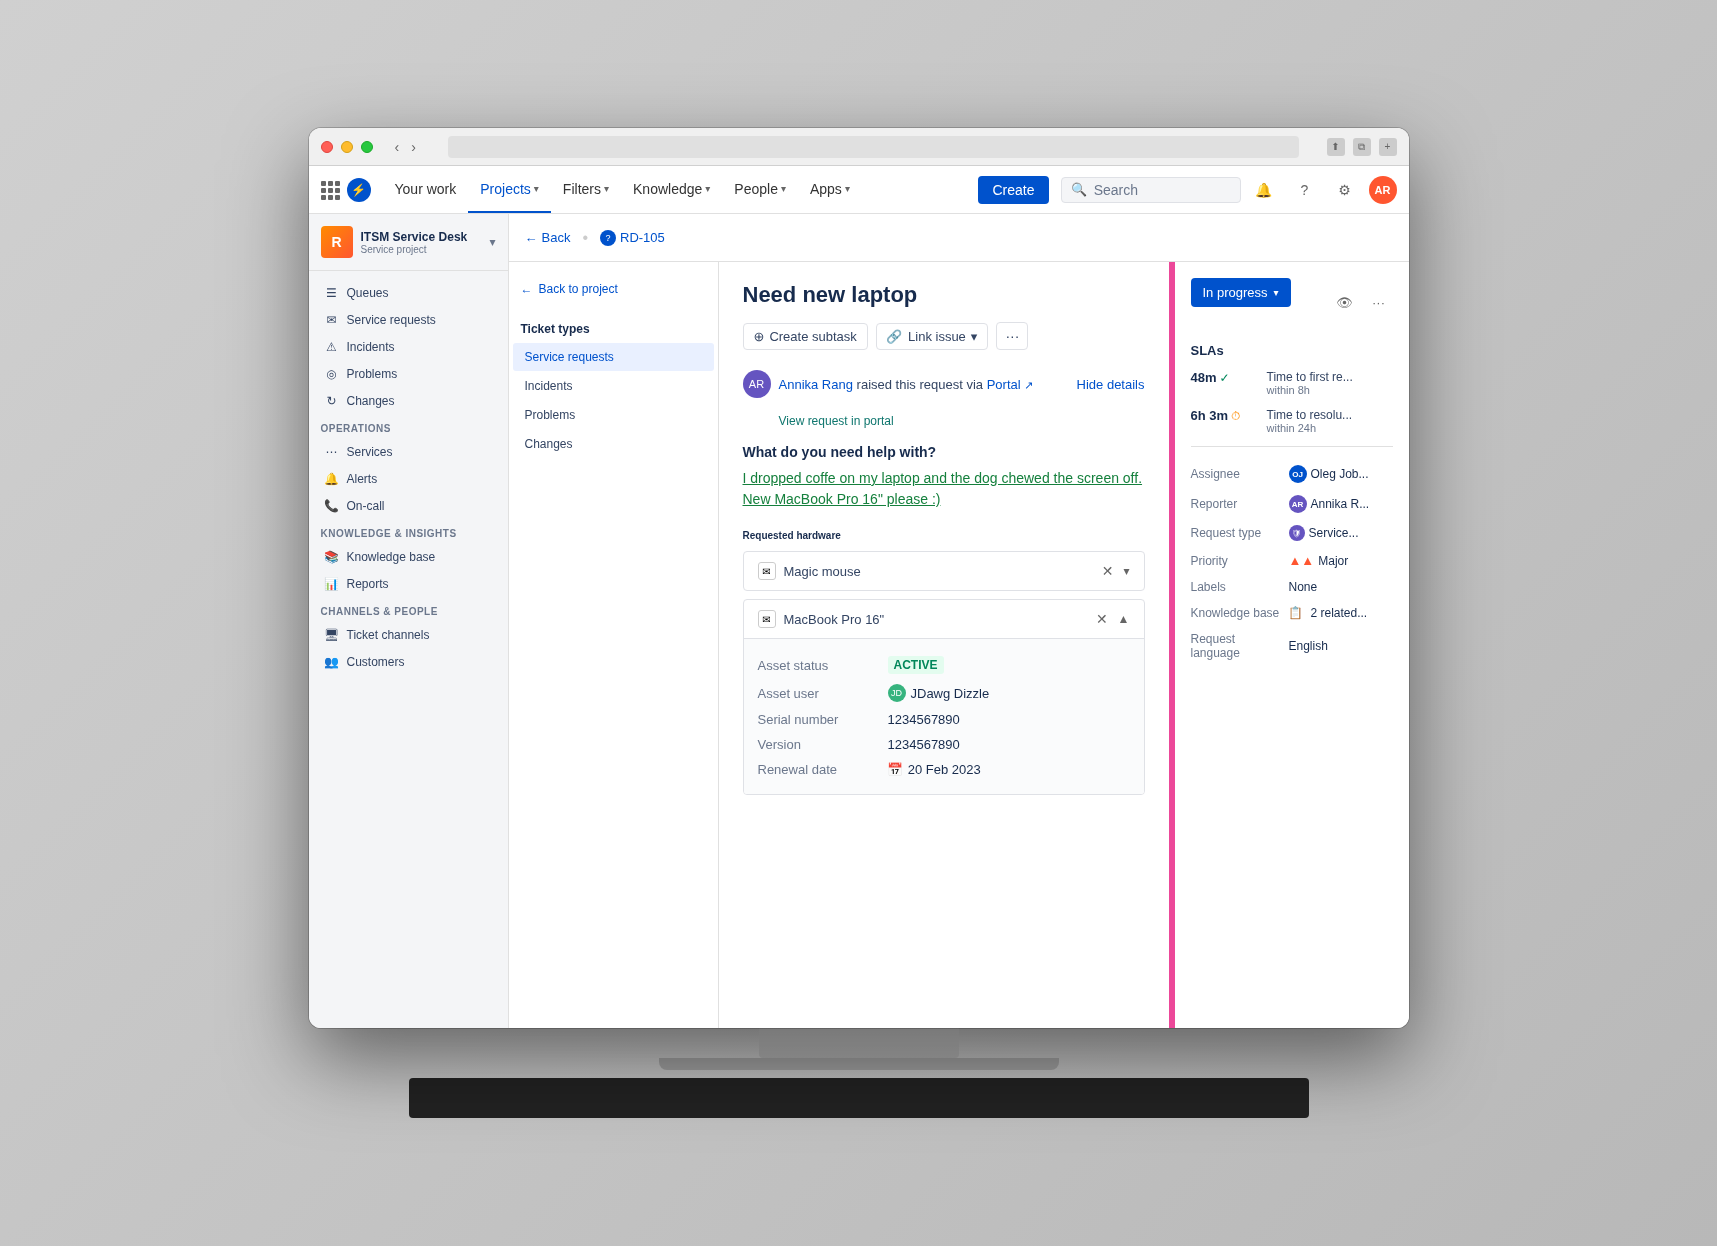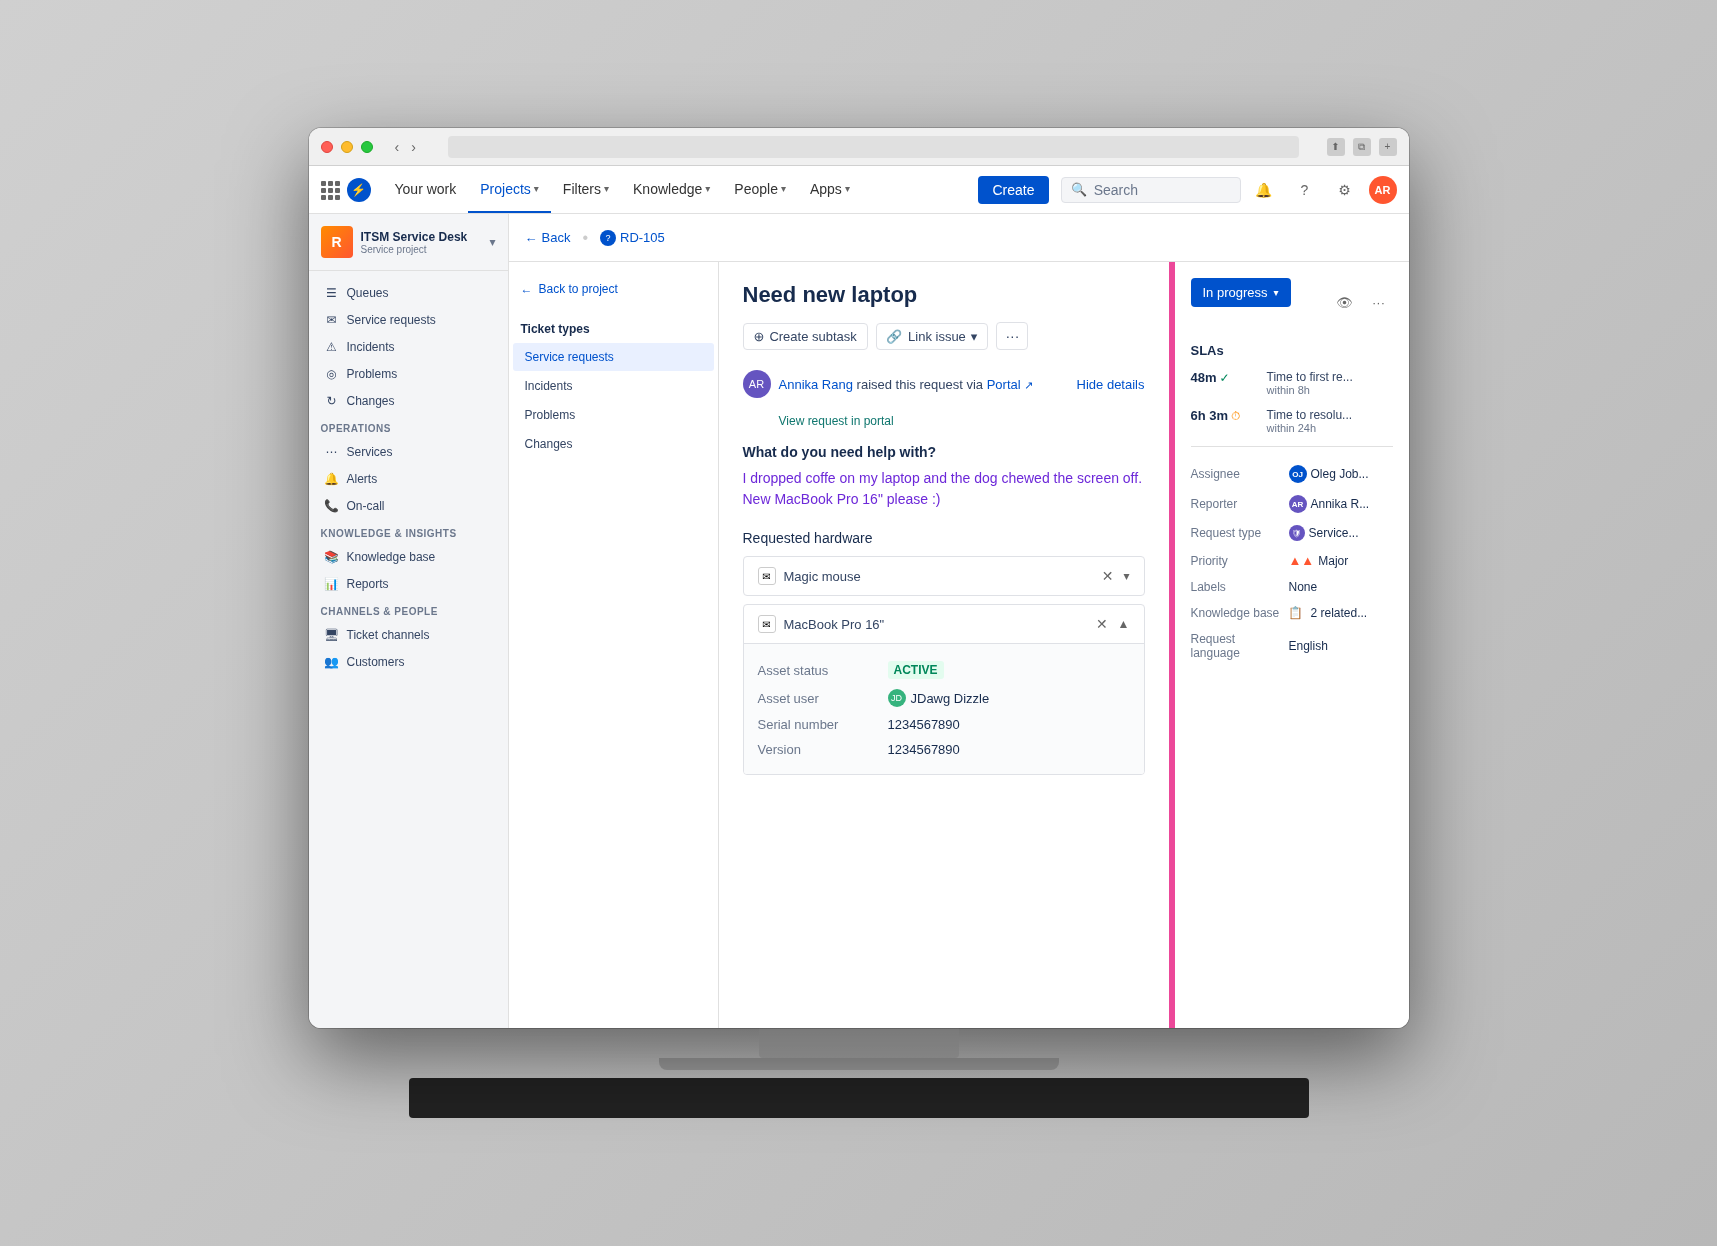--- a/index.html
+++ b/index.html
@@ -374,27 +374,28 @@
     .view-portal-link {
       font-size: 12px; color: #0f766e;
       cursor: pointer; margin-left: 36px; margin-bottom: 16px; display: block;
     }
 
     .section-question {
       font-size: 14px; font-weight: 600; color: #172b4d;
       margin-bottom: 8px;
     }
     .section-content {
-      font-size: 14px; color: #6d28d9;
+      font-size: 14px; color: #15803d;
       margin-bottom: 20px;
       line-height: 1.5;
+      text-decoration: underline;
     }
 
     .hardware-section-title {
-      font-size: 14px; font-weight: 400; color: #172b4d;
+      font-size: 10px; font-weight: 700; color: #172b4d;
       margin-bottom: 10px;
     }
 
     .hardware-item {
       border: 1px solid #dfe1e6;
       border-radius: 4px;
       margin-bottom: 8px;
       overflow: hidden;
     }
 
@@ -802,20 +803,25 @@
                       </div>
                     </div>
                     <div class="asset-row">
                       <span class="asset-label">Serial number</span>
                       <span class="asset-value">1234567890</span>
                     </div>
                     <div class="asset-row">
                       <span class="asset-label">Version</span>
                       <span class="asset-value">1234567890</span>
                     </div>
+                    <div class="asset-row">
+                      <span class="asset-label">Renewal date</span>
+                      <span class="cal-icon">📅</span>
+                      <span class="asset-value">20 Feb 2023</span>
+                    </div>
                   </div>
                 </div>
               </div>
 
               <div class="issue-right-panel">
                 <div style="display:flex; justify-content:space-between; align-items:center; margin-bottom:16px;">
                   <button class="status-btn">
                     <span>In progress</span>
                     <span class="status-chevron">▾</span>
                   </button>

